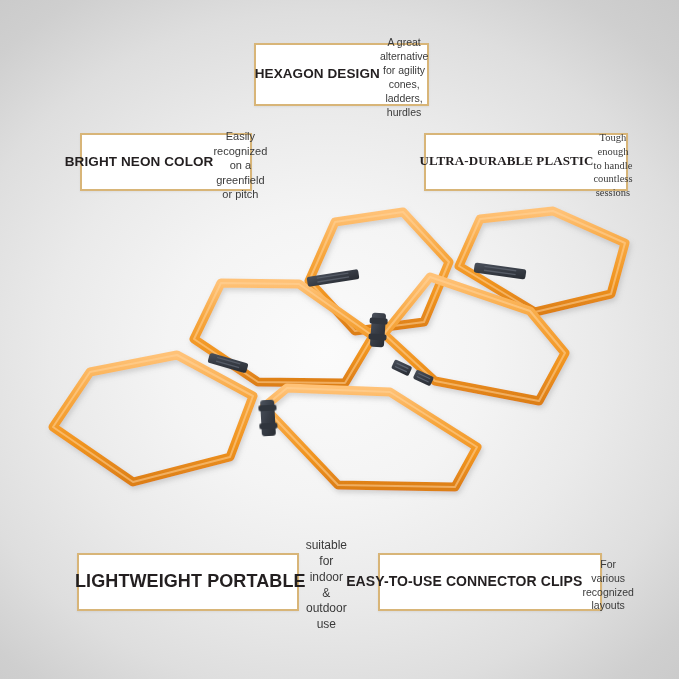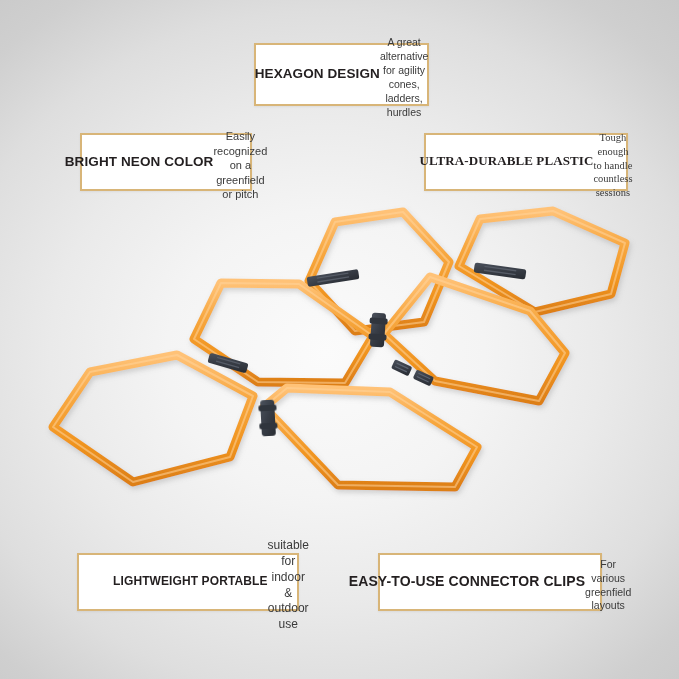--- a/index.html
+++ b/index.html
@@ -78,21 +78,21 @@
 
   #callout-ultra-durable-plastic {
     left: 424px; top: 133px; width: 204px; height: 58px; font-family: Liberation Serif, serif;
   }
   #callout-ultra-durable-plastic .c-title { font-size: 13px; }
   #callout-ultra-durable-plastic .c-desc  { font-size: 10.5px; }
 
   #callout-lightweight-portable {
     left: 77px; top: 553px; width: 222px; height: 58px;
   }
-  #callout-lightweight-portable .c-title { font-size: 12px; padding-left: 46px; }
+  #callout-lightweight-portable .c-title { font-size: 18px; padding-left: 46px; }
   #callout-lightweight-portable .c-desc  { font-size: 12px; }
 
   #callout-connector-clips {
     left: 378px; top: 553px; width: 224px; height: 58px;
   }
   #callout-connector-clips .c-title { font-size: 14px; }
   #callout-connector-clips .c-desc  { font-size: 10.5px; }
 </style>
 </head>
 <body>
@@ -220,17 +220,17 @@
   <div class="callout" id="callout-lightweight-portable">
     <div class="c-title">LIGHTWEIGHT PORTABLE</div>
     <div class="c-desc">
       <div>suitable for indoor &amp; outdoor use</div>
     </div>
   </div>
 
   <div class="callout" id="callout-connector-clips">
     <div class="c-title">EASY-TO-USE CONNECTOR CLIPS</div>
     <div class="c-desc">
-      <div>For various greenfield layouts</div>
+      <div>For various recognized layouts</div>
     </div>
   </div>
 
 </div>
 
 </body></html>

